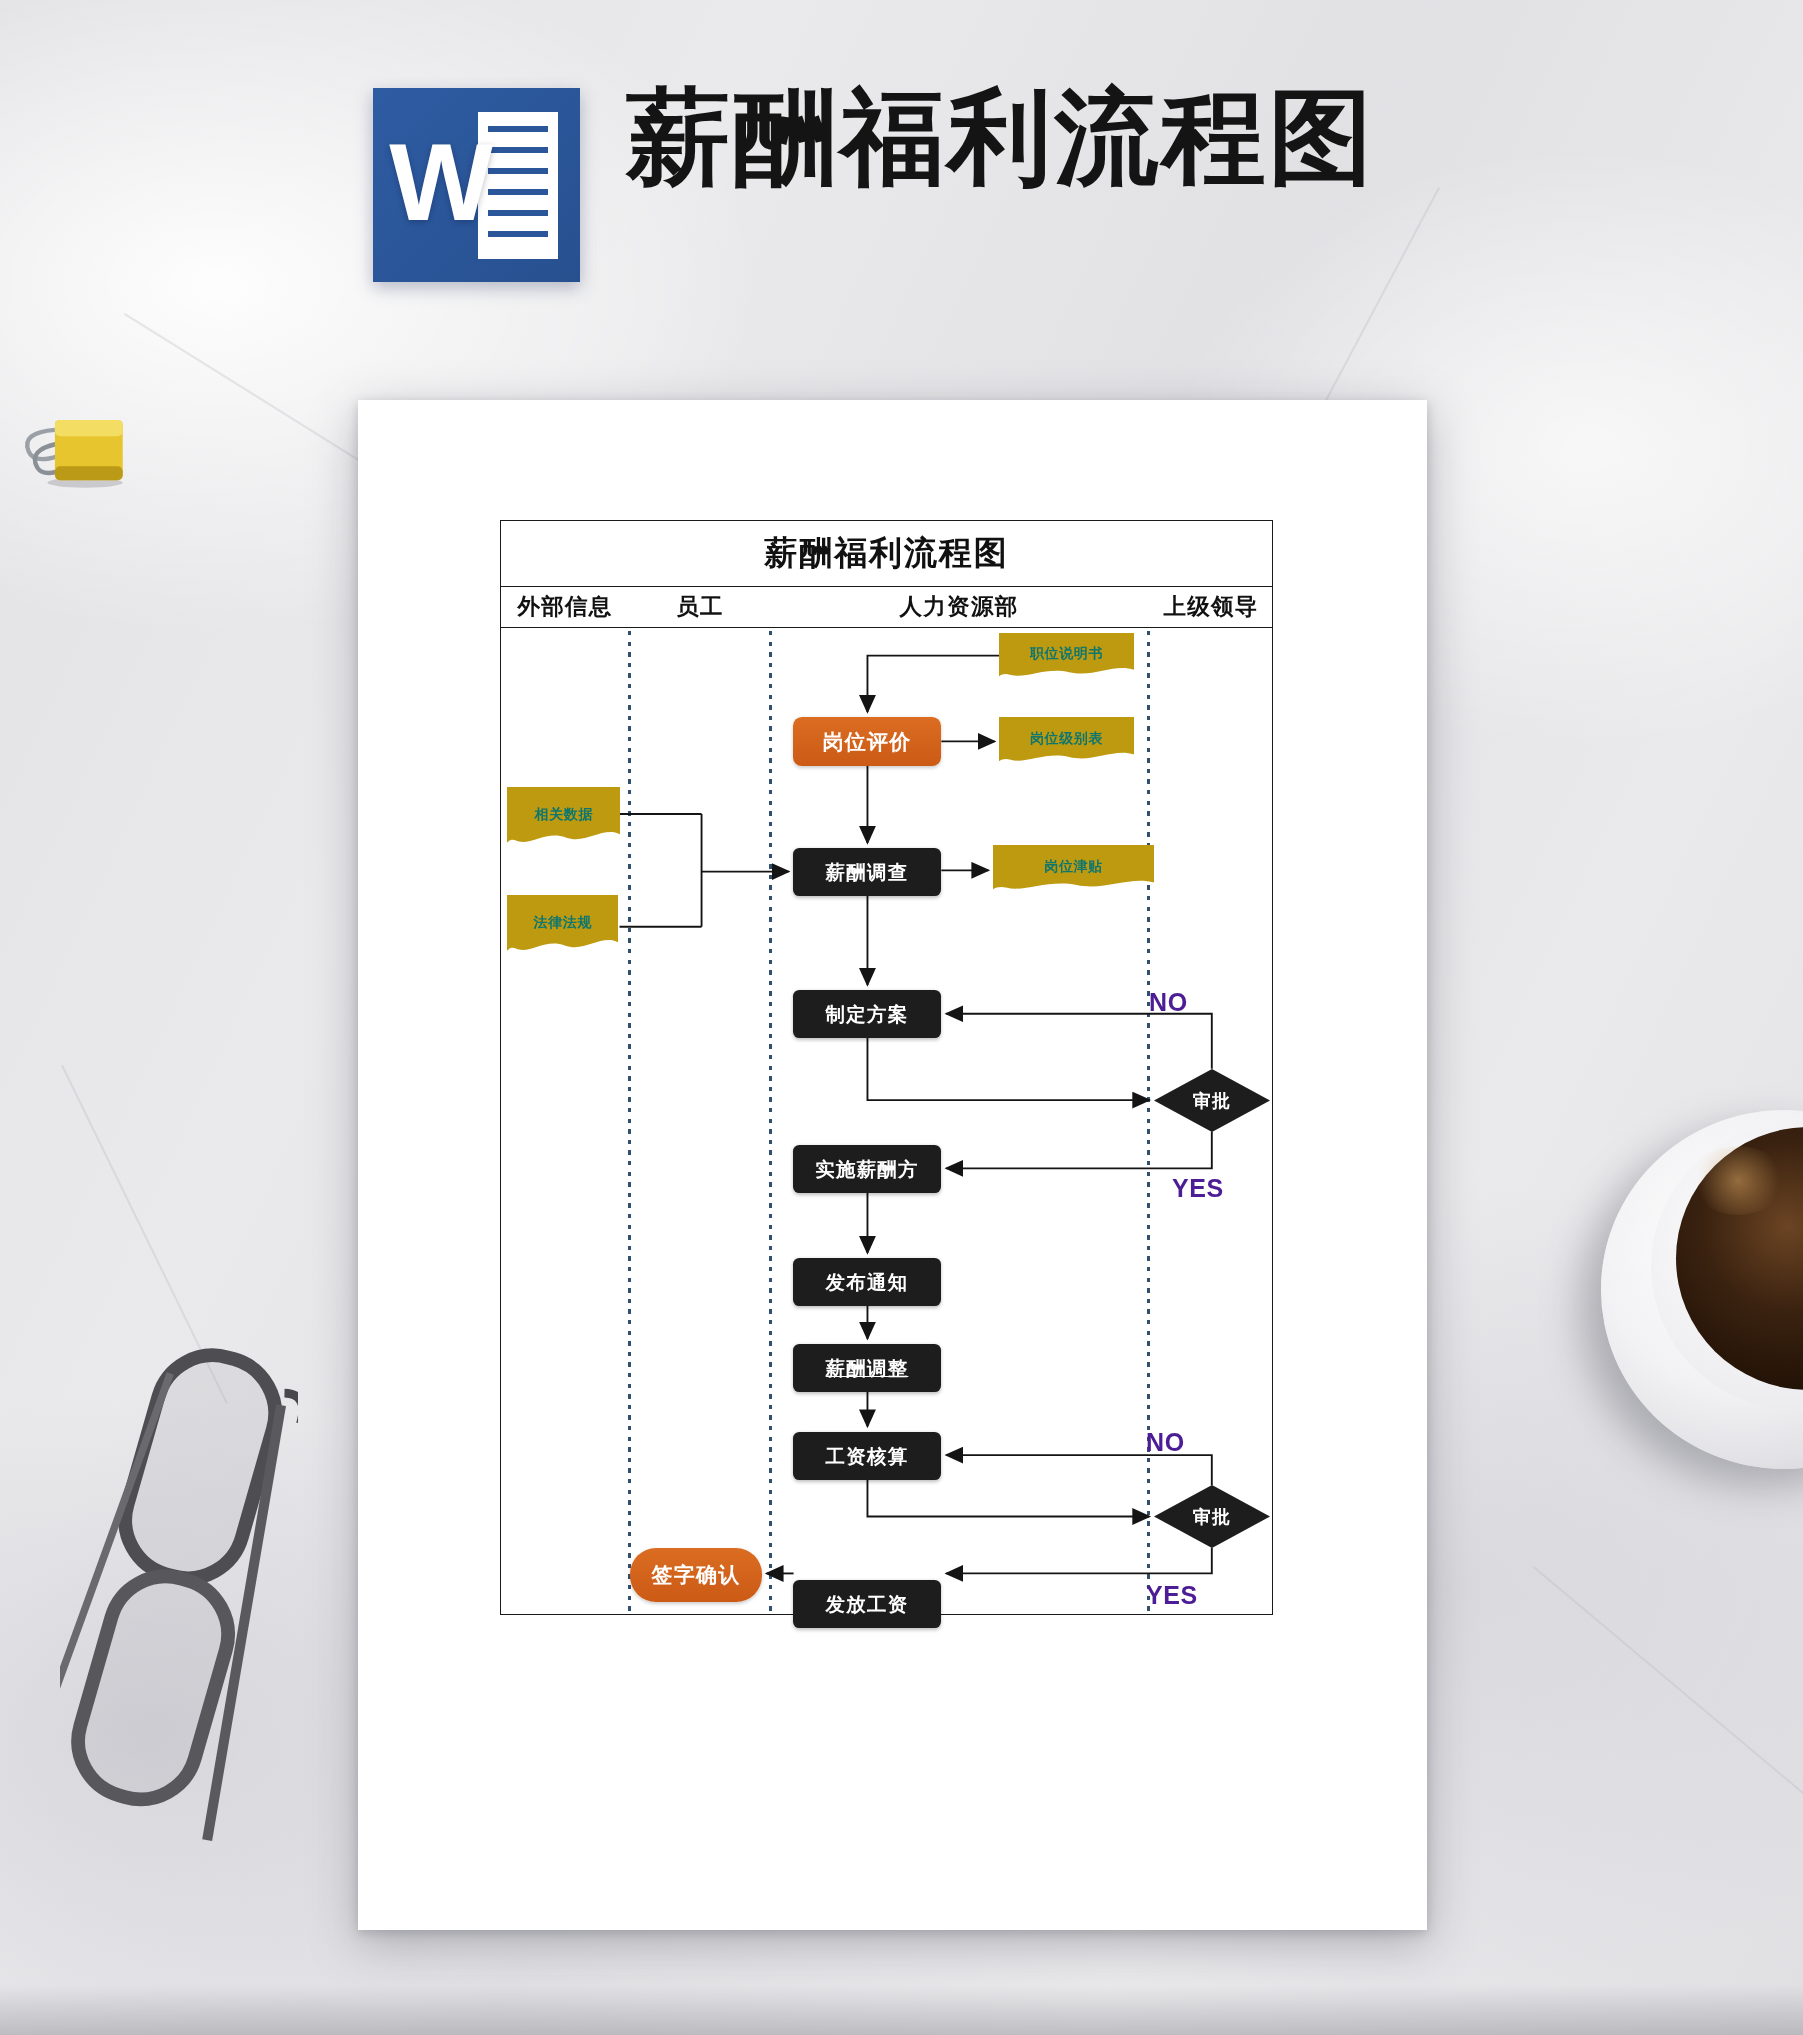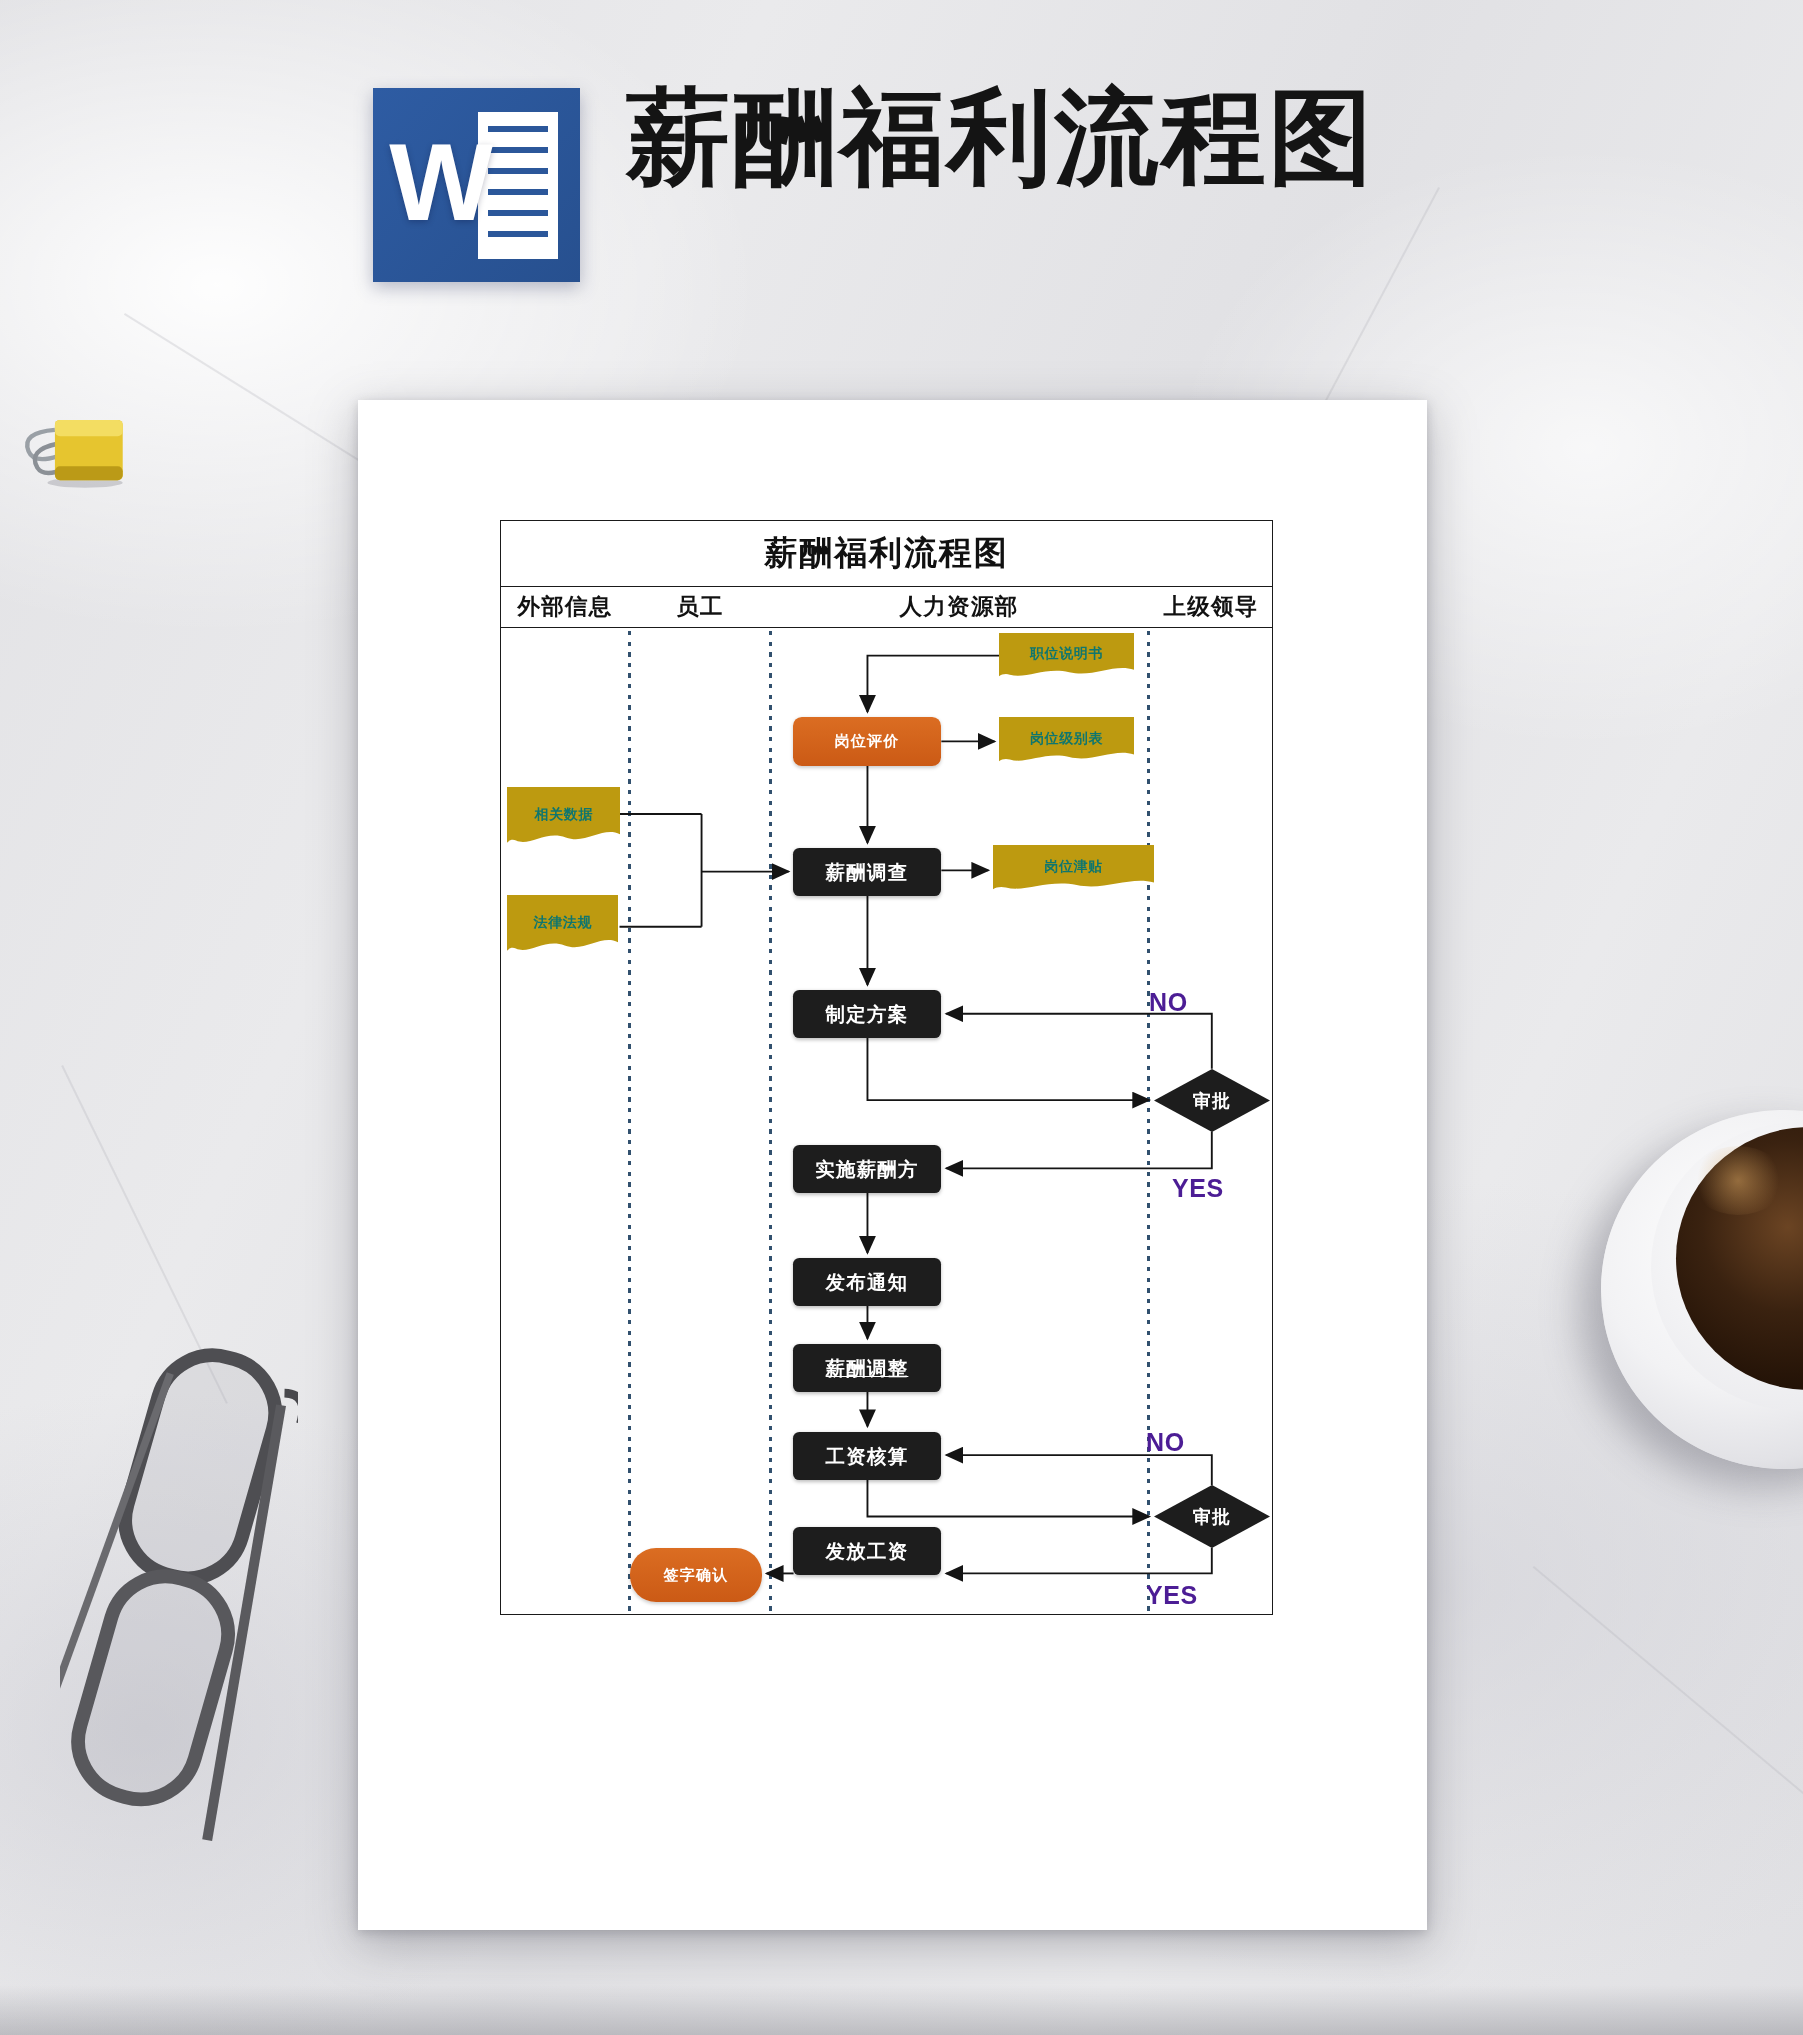--- a/index.html
+++ b/index.html
@@ -50,21 +50,21 @@
   .lane-line { position:absolute; top:110px; bottom:0; width:3.1px;
     background:repeating-linear-gradient(to bottom, #31506e 0 4.4px, transparent 4.4px 10.6px); }
   .lane-line.l1 { left:127px; } .lane-line.l2 { left:268px; } .lane-line.l3 { left:646px; }
 
   .fc-svg { position:absolute; left:0; top:0; width:773px; height:1095px; pointer-events:none; }
 
   .node { position:absolute; display:flex; align-items:center; justify-content:center;
     text-align:center; color:#fff; font-weight:700; }
   .node-black { background:#1d1d1d; border-radius:6.3px; width:148px; height:48px; font-size:19.4px;
     letter-spacing:1.3px; box-shadow:0 1.9px 3.8px rgba(0,0,0,.25); }
-  .node-orange { background:linear-gradient(#db6d22,#cb5a15); font-size:15px; letter-spacing:1.3px;
+  .node-orange { background:linear-gradient(#db6d22,#cb5a15); font-size:21px; letter-spacing:1.3px;
     box-shadow:0 1.9px 3.8px rgba(0,0,0,.2); }
   .node-diamond { width:116px; height:63px; background:#1d1d1d; font-size:18px; letter-spacing:1.3px;
     clip-path:polygon(50% 0, 100% 50%, 50% 100%, 0 50%); }
   .node-doc { color:#0f766e; font-size:14px; letter-spacing:0.6px; }
   .node-doc svg { position:absolute; inset:0; width:100%; height:100%; }
   .node-doc .doc-text { position:relative; z-index:1; padding-bottom:6.3px; }
   .underlined { text-decoration:underline; }
 
   .flow-label { position:absolute; font-size:25px; font-weight:700; color:#4c1d95; letter-spacing:0.6px; }
 
@@ -193,21 +193,21 @@
       </div>
       <div class="node node-black" style="left:292px;top:737px;">
         <span>发布通知</span>
       </div>
       <div class="node node-black" style="left:292px;top:823px;">
         <span class="underlined">薪酬调整</span>
       </div>
       <div class="node node-black" style="left:292px;top:911px;">
         <span>工资核算</span>
       </div>
-      <div class="node node-black" style="left:292px;top:1006px;">
+      <div class="node node-black" style="left:292px;top:1059px;">
         <span>发放工资</span>
       </div>
 
       <div class="node node-diamond" style="left:653px;top:548px;">
         <span>审批</span>
       </div>
       <div class="node node-diamond" style="left:653px;top:964px;">
         <span>审批</span>
       </div>
 

